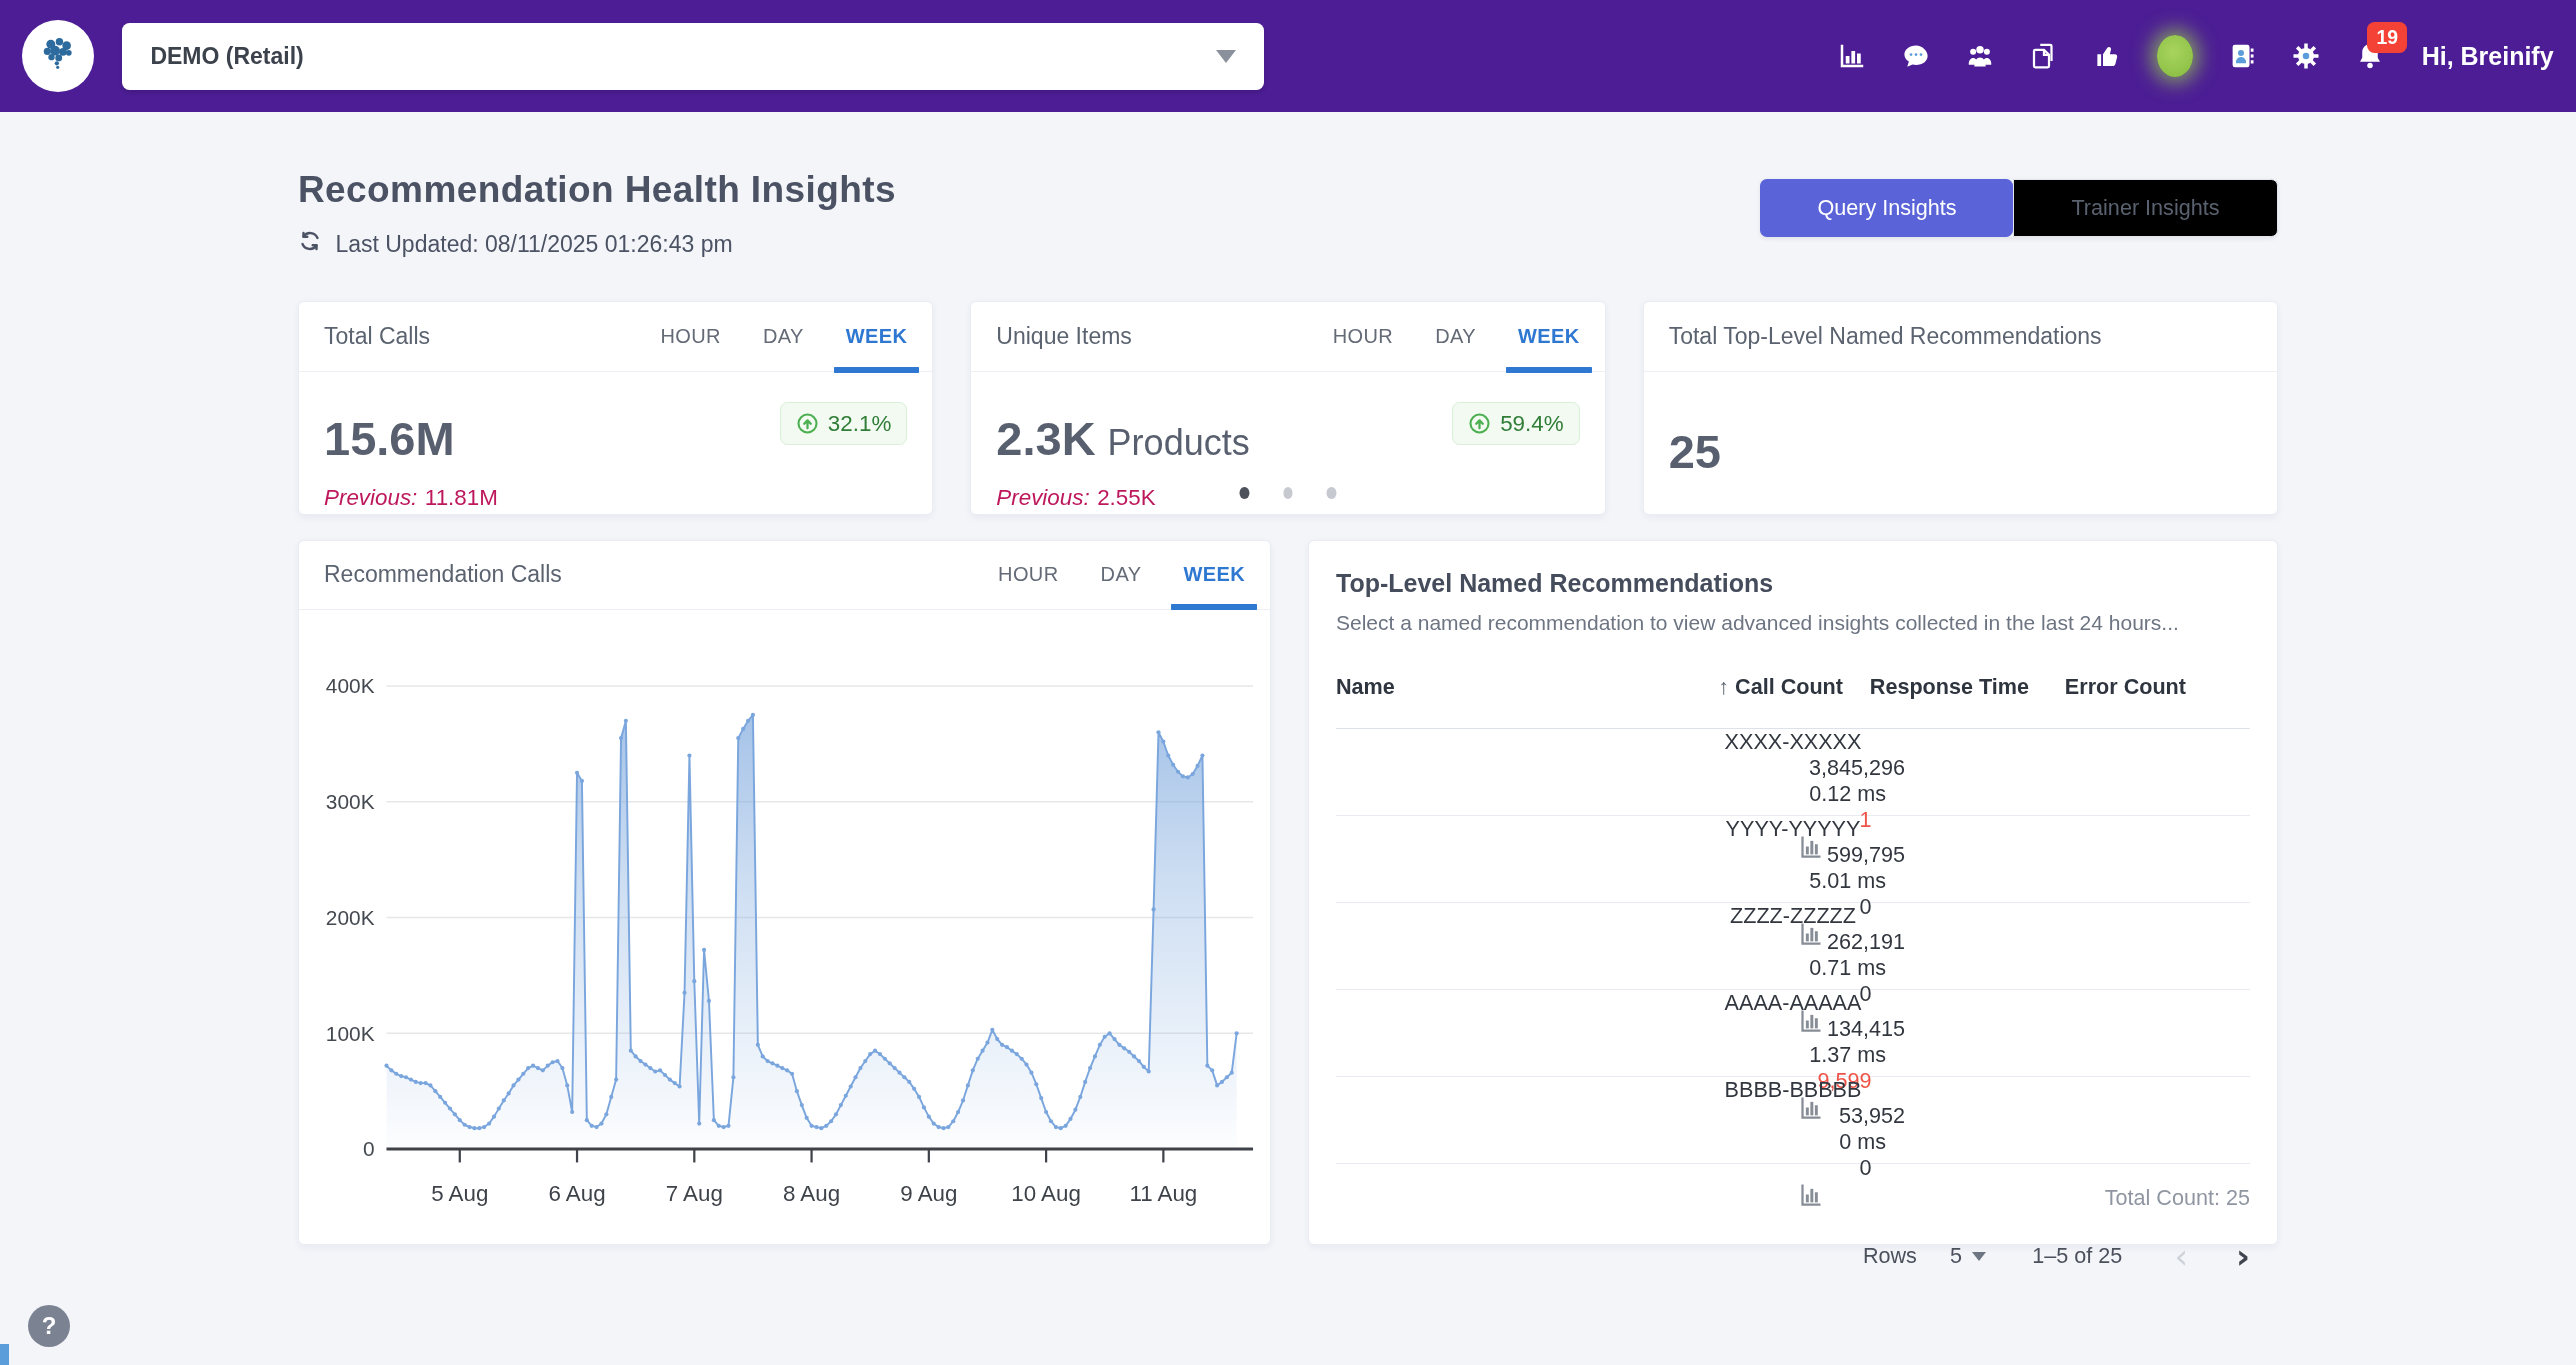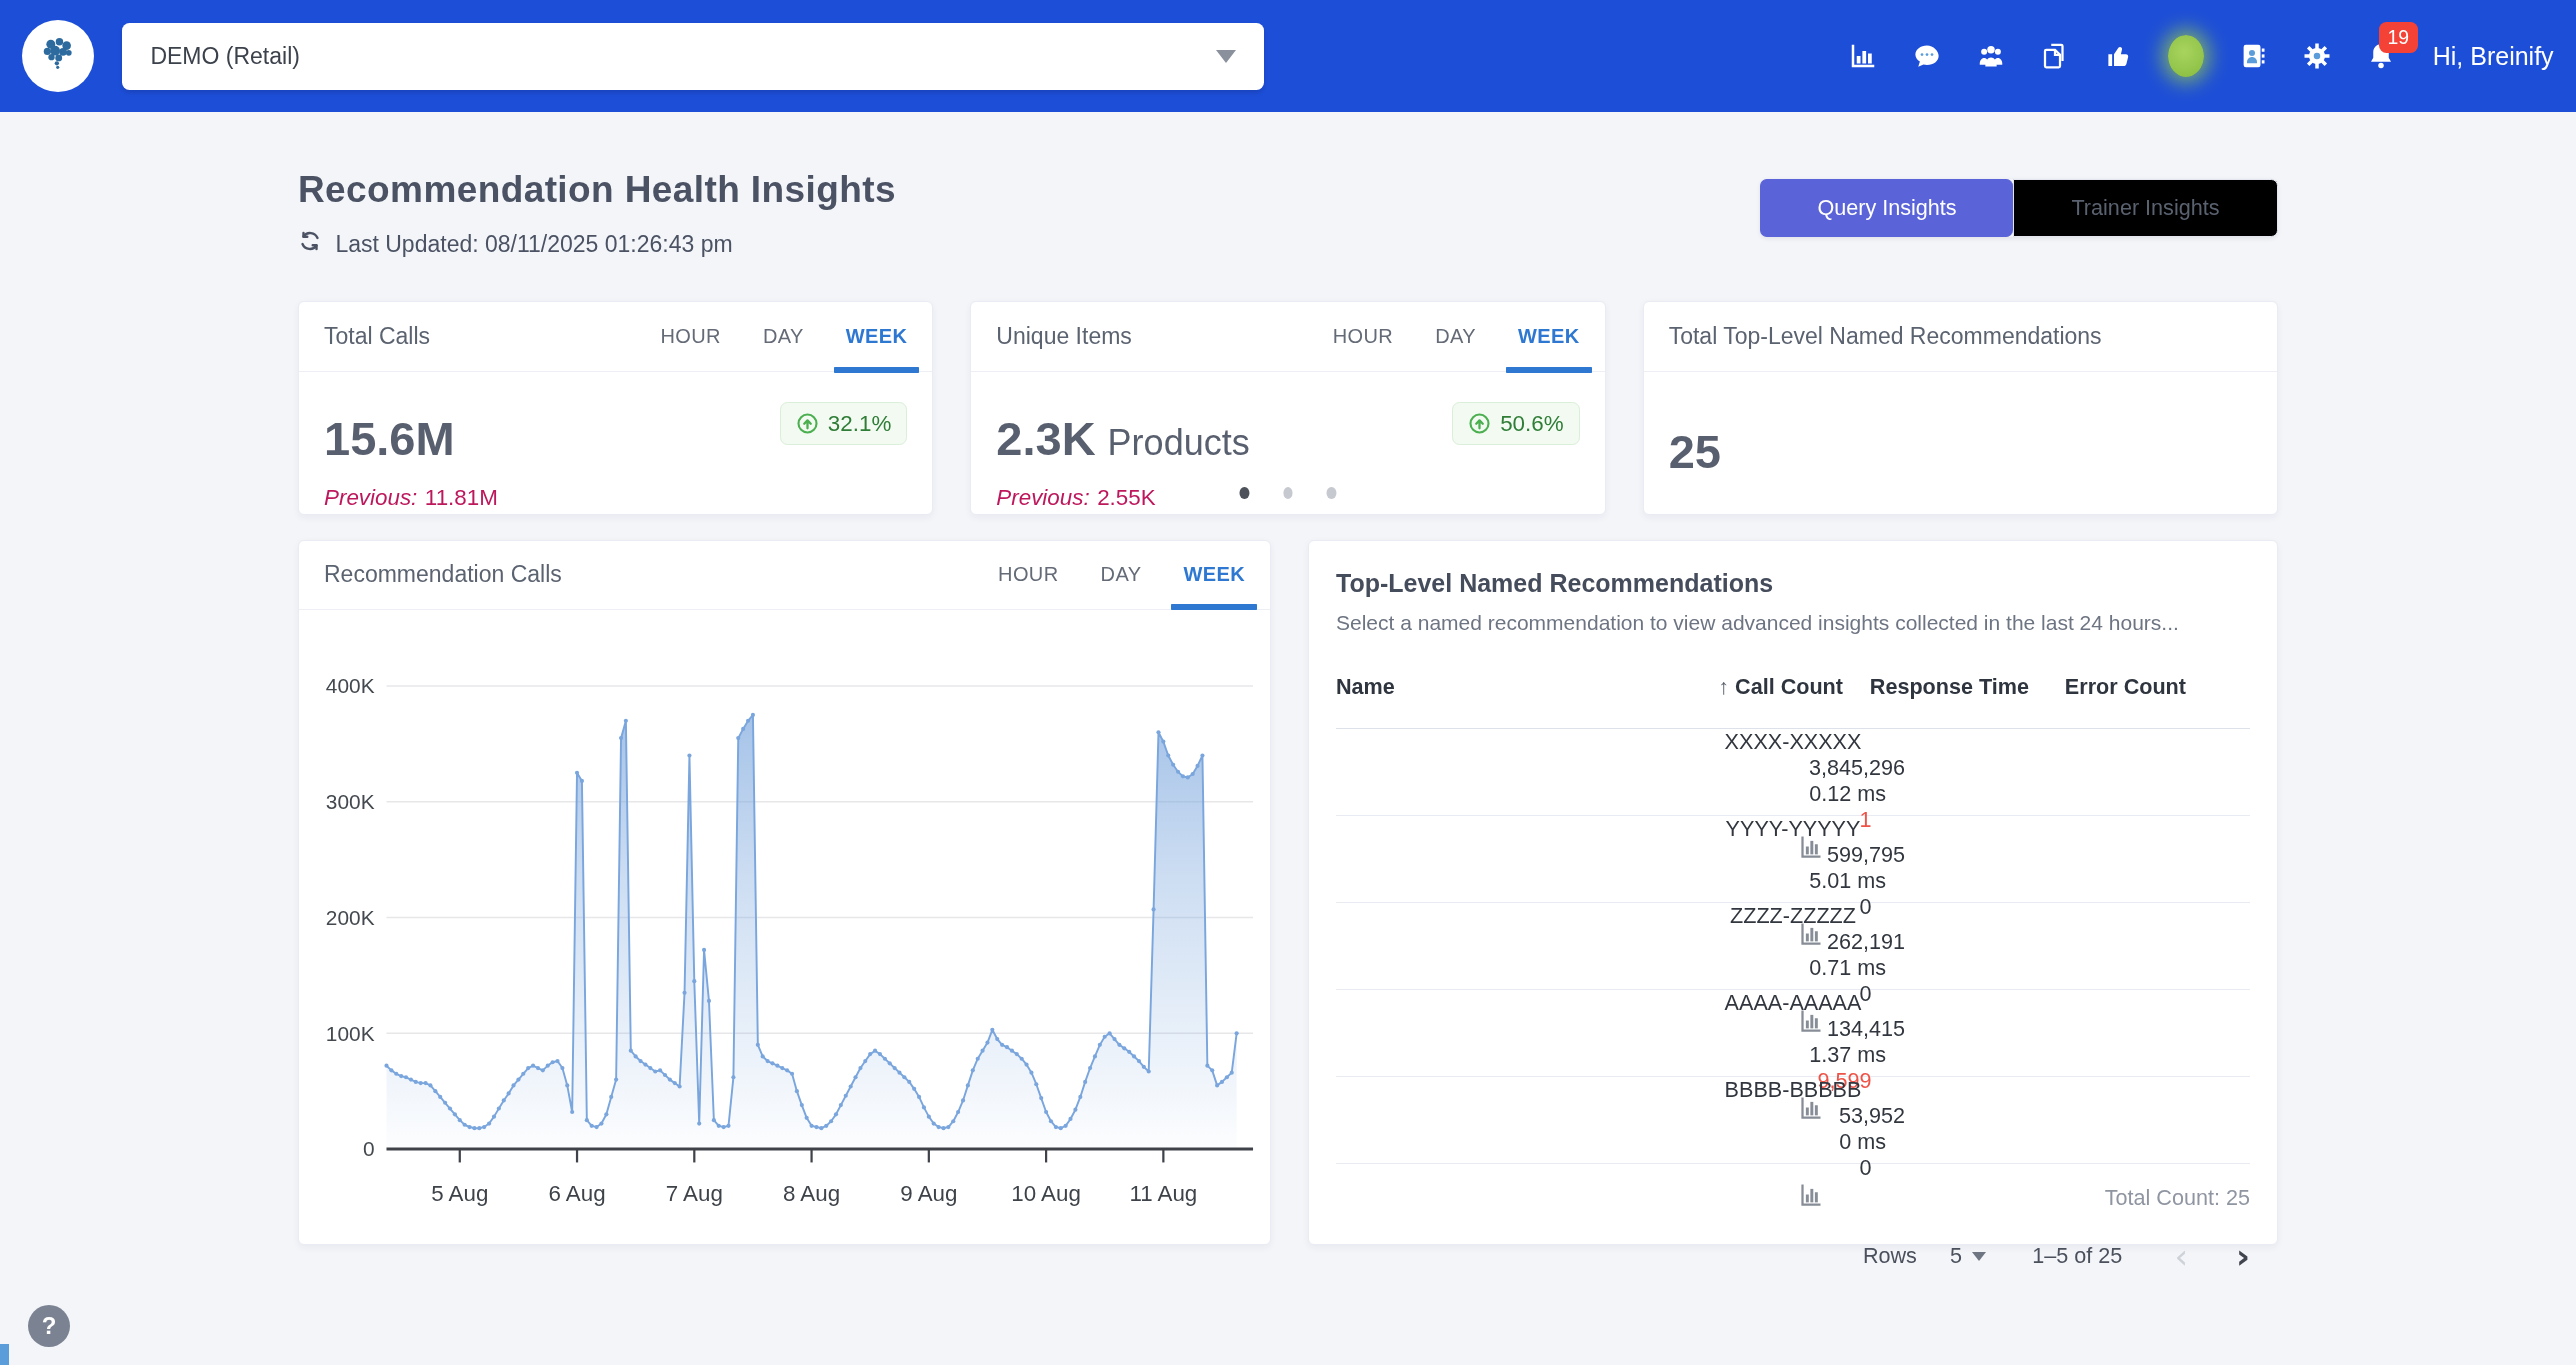--- a/index.html
+++ b/index.html
@@ -6,22 +6,22 @@
   html,body { width:2576px; height:1366px; }
   body {
     font-family:"Liberation Sans", sans-serif;
     background:#f4f5f9;
     color:#3c4350;
     overflow:hidden;
     position:relative;
   }
   
   .topbar {
-    height:112px; background:#1d4ed8;
-    display:flex; align-items:center; padding:0 22.4px;
+    height:112px; background:#4c1d95;
+    display:flex; align-items:center; padding:0 22.4px;font-weight:bold;
   }
   .logo-circle {
     width:72px; height:72px; border-radius:50%; background:#ffffff;
     display:flex; align-items:center; justify-content:center;
     margin-right:28px; flex:0 0 auto; cursor:pointer;
   }
   .workspace {
     width:1142px; height:67px; background:#ffffff; border-radius:7.5px;
     display:flex; align-items:center; padding:0 28px;
     font-size:23px; color:#3c424c; cursor:pointer;
@@ -303,21 +303,21 @@
       <div class="card-body">
         <div class="metric-line">
           <span class="metric-value">2.3K</span>
           <span class="metric-unit">Products</span>
         </div>
         <div class="change-badge">
           <svg width="23" height="23" viewBox="0 0 24 24">
               <circle cx="12" cy="12" r="9.4" fill="none" stroke="#4caf50" stroke-width="2.2"></circle>
               <path d="M12 17v-7.6M8.6 12.2 12 8.8l3.4 3.4" fill="none" stroke="#4caf50" stroke-width="2.4" stroke-linecap="round" stroke-linejoin="round"></path>
             </svg>
-          <span>50.6%</span>
+          <span>59.4%</span>
         </div>
         <div class="prev-line">
           <span class="prev-label">Previous:</span><span>2.55K</span>
         </div>
         <div class="dots">
           <span class="dot active"></span>
           <span class="dot"></span>
           <span class="dot"></span>
         </div>
       </div>

